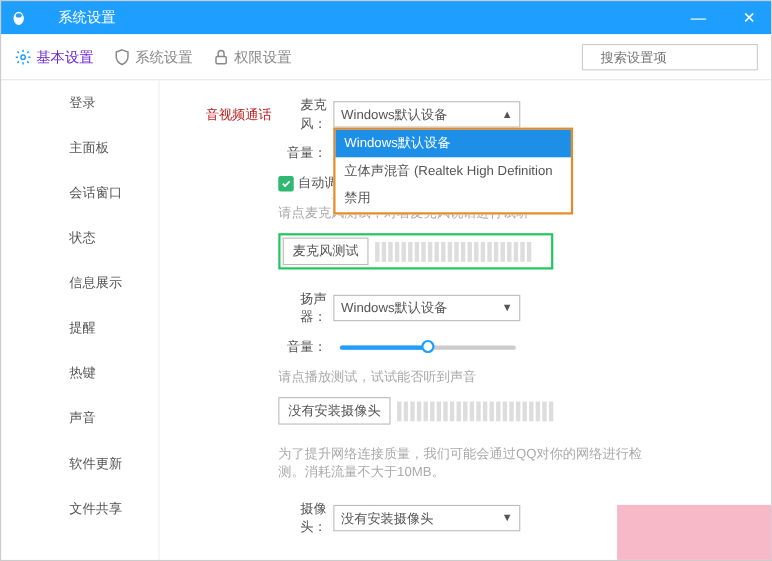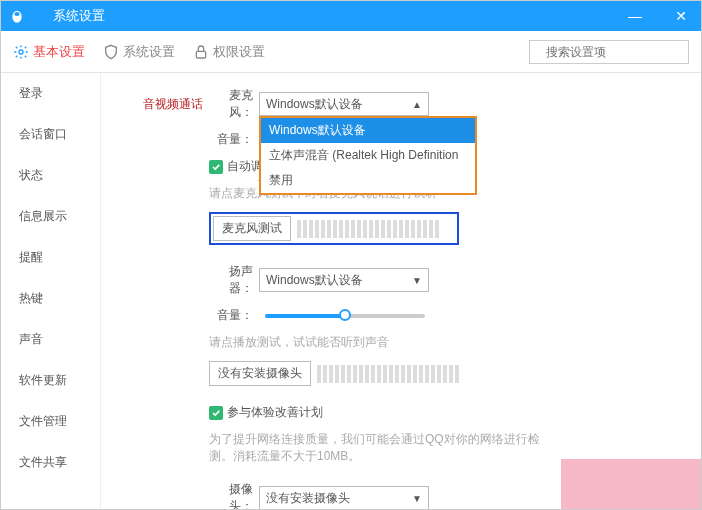--- a/index.html
+++ b/index.html
@@ -3,40 +3,40 @@
 <meta charset="utf-8">
 <style>
 * { box-sizing: border-box; margin: 0; padding: 0; }
 body { font-family: "Microsoft YaHei", Arial, sans-serif; font-size: 12px; background: #fff; width: 702px; height: 510px; overflow: hidden; border: 1px solid #ccc; }
 .titlebar { background: #1e9fff; color: #fff; height: 30px; display: flex; align-items: center; padding: 0 8px; gap: 22px; }
 .titlebar .logo { width: 16px; height: 16px; margin-right: 6px; }
 .titlebar .title { flex: 1; font-size: 13px; }
 .titlebar .winbtn { width: 24px; text-align: center; cursor: pointer; font-size: 14px; }
 .tabbar { height: 42px; display: flex; align-items: center; padding: 0 12px; border-bottom: 1px solid #e5e5e5; gap: 18px; }
 .tabitem { display: flex; align-items: center; gap: 4px; color: #888; cursor: pointer; font-size: 13px; }
-.tabitem.active { color: #ef4444; }
+.tabitem.active { color: #6d28d9; }
 .tabicon { width: 16px; height: 16px; display: inline-flex; align-items: center; justify-content: center; }
 .search { margin-left: auto; }
 .search input { width: 160px; height: 24px; border: 1px solid #ccc; padding: 0 16px; font-size: 12px; outline: none; }
-.body { display: flex; height: calc(100% - 72px); }
+.body { display: flex; height: calc(100% - 72px); margin-left: 44px; }
 .sidebar { width: 100px; border-right: 1px solid #eee; overflow-y: auto; }
 .sideitem { padding: 12px 18px; color: #555; cursor: pointer; }
 .main { flex: 1; padding: 14px 18px 0 18px; color: #555; overflow: hidden; position: relative; }
 .row { display: flex; align-items: center; margin-bottom: 10px; }
 .row .lbl { width: 90px; text-align: right; padding-right: 6px; color: #b91c1c; }
 .row .lbl2 { width: 50px; text-align: right; padding-right: 6px; color: #555; }
 .select { position: relative; display: inline-flex; align-items: center; justify-content: space-between; border: 1px solid #bbb; height: 24px; padding: 0 6px; width: 170px; background: #fff; cursor: pointer; }
 .select .arrow { font-size: 10px; }
 .dropdown { position: absolute; top: 23px; left: -1px; width: 218px; background: #fff; border: 2px solid #e78b27; z-index: 10; }
 .dropdown .opt { padding: 4px 8px; cursor: pointer; white-space: nowrap; overflow: hidden; }
 .dropdown .opt.sel { background: #1e8fe6; color: #fff; }
 .check { width: 14px; height: 14px; background: #2eb872; border-radius: 2px; display: inline-flex; align-items: center; justify-content: center; margin-right: 4px; }
 .check svg { width: 10px; height: 10px; }
 .hint { color: #aaa; margin-left: 90px; margin-bottom: 10px; font-size: 12px; }
-.testblock { display: flex; align-items: center; border: 2px solid #1d4ed8; padding: 2px; margin-left: 90px; width: 250px; margin-bottom: 18px; }
+.testblock { display: flex; align-items: center; border: 2px solid #22c55e; padding: 2px; margin-left: 90px; width: 250px; margin-bottom: 18px; }
 .testbtn { border: 1px solid #bbb; padding: 3px 8px; background: #fff; cursor: pointer; margin-right: 6px; font-size: 12px; color: #555; }
 .bars { display: flex; gap: 2px; flex: 1; }
 .bars span { width: 4px; height: 18px; background: #ddd; }
 .spblock { display: flex; align-items: center; margin-left: 90px; margin-bottom: 18px; }
 .slider { position: relative; width: 160px; height: 4px; background: #ccc; border-radius: 2px; margin-left: 6px; }
 .slider .fill { position: absolute; left: 0; top: 0; height: 4px; background: #1e9fff; border-radius: 2px; width: 50%; }
 .slider .thumb { position: absolute; width: 12px; height: 12px; border: 2px solid #1e9fff; background: #fff; border-radius: 50%; top: -5px; left: 50%; margin-left: -6px; cursor: pointer; }
 .pointer-arrow { position: absolute; color: #e78b27; font-size: 34px; transform: rotate(40deg); z-index: 5; }
 .pink { position: absolute; right: 0; bottom: 0; width: 140px; height: 50px; background: #f7b9c8; }
 </style>
@@ -83,28 +83,28 @@
     <span>权限设置</span>
   </div>
   <div class="search">
     <input type="text" placeholder="搜索设置项" style="">
   </div>
 </div>
 
 <div class="body">
   <div class="sidebar">
     <div class="sideitem">登录</div>
+    <div class="sideitem">主面板</div>
     <div class="sideitem">会话窗口</div>
     <div class="sideitem">状态</div>
     <div class="sideitem">信息展示</div>
     <div class="sideitem">提醒</div>
     <div class="sideitem">热键</div>
     <div class="sideitem">声音</div>
     <div class="sideitem">软件更新</div>
-    <div class="sideitem">文件管理</div>
     <div class="sideitem">文件共享</div>
 
   </div>
 
   <div class="main">
     <span class="pointer-arrow" style="left:158px; top:85px;">➤</span>
 
     <div class="row">
       <span class="lbl">音视频通话</span>
       <span class="lbl2">麦克风：</span>
@@ -209,29 +209,20 @@
           <span></span>
           <span></span>
           <span></span>
           <span></span>
           <span></span>
           <span></span>
           <span></span>
         </div>
     </div>
 
-    <div class="row">
-      <span class="lbl"></span>
-      <span class="check">
-          <svg viewBox="0 0 24 24" fill="none" stroke="#fff" stroke-width="4">
-            <path d="M5 12l5 5L20 7"></path>
-          </svg>
-        </span>
-      <span>参与体验改善计划</span>
-    </div>
     <div class="hint" style="margin-bottom:16px; width:340px;">为了提升网络连接质量，我们可能会通过QQ对你的网络进行检测。消耗流量不大于10MB。</div>
 
     <div class="row">
       <span class="lbl"></span>
       <span class="lbl2">摄像头：</span>
       <div class="select">
         <span>没有安装摄像头</span>
         <span class="arrow">▼</span>
       </div>
     </div>

